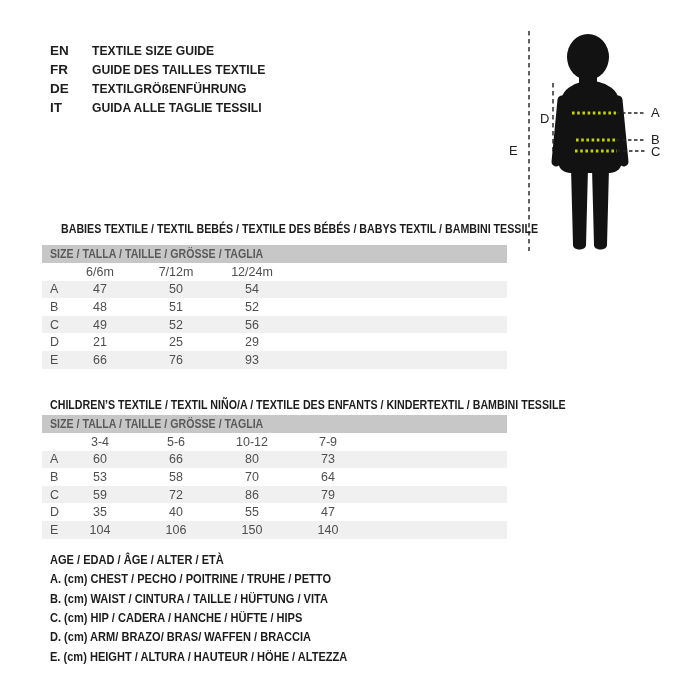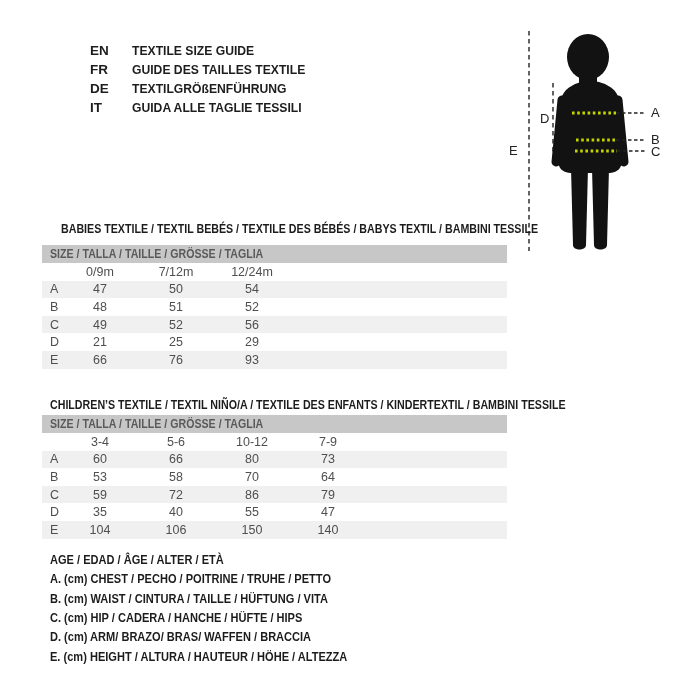--- a/index.html
+++ b/index.html
@@ -8,21 +8,21 @@
     font-family:"Liberation Sans", sans-serif; overflow:hidden;
     -webkit-font-smoothing:antialiased;
   }
   .abs { position:absolute; }
   .cond { display:inline-block; white-space:nowrap; transform:scaleX(0.85); transform-origin:0 50%; }
   .cond9 { display:inline-block; white-space:nowrap; transform:scaleX(0.9); transform-origin:0 50%; }
   .cond82 { display:inline-block; white-space:nowrap; transform:scaleX(0.82); transform-origin:0 50%; }
 
   
   .langs { left:50px; top:41px; }
-  .lang-row { display:flex; height:19px; align-items:center; font-size:13.5px; font-weight:bold; color:#1d1d1d;margin-left:40px; }
+  .lang-row { display:flex; height:19px; align-items:center; font-size:13.5px; font-weight:bold; color:#1d1d1d; }
   .lang-code { width:42px; flex:0 0 42px; }
 
   
   .figure-svg { left:495px; top:20px; }
   .diag-label { position:absolute; font-size:13px; line-height:13px; font-weight:normal; color:#222; }
 
   
   .sec-title { position:absolute; left:50px; font-size:13px; font-weight:bold; color:#1c1c1c; white-space:nowrap; }
 
   
@@ -95,21 +95,21 @@
 <div class="sec-title" style="top:221px;padding-left:11px;">
   <span class="cond82">BABIES TEXTILE / TEXTIL BEBÉS / TEXTILE DES BÉBÉS / BABYS TEXTIL / BAMBINI TESSILE</span>
 </div>
 
 <div class="table babies" style="top:245px;">
   <div class="thead">
     <span class="cond">SIZE / TALLA / TAILLE / GRÖSSE / TAGLIA</span>
   </div>
   <div class="trow">
     <span class="cl"></span>
-    <span class="cd">0/9m</span>
+    <span class="cd">6/6m</span>
     <span class="cd">7/12m</span>
     <span class="cd">12/24m</span>
   </div>
   <div class="trow stripe">
     <span class="cl">A</span>
     <span class="cd">47</span>
     <span class="cd">50</span>
     <span class="cd">54</span>
   </div>
   <div class="trow">

